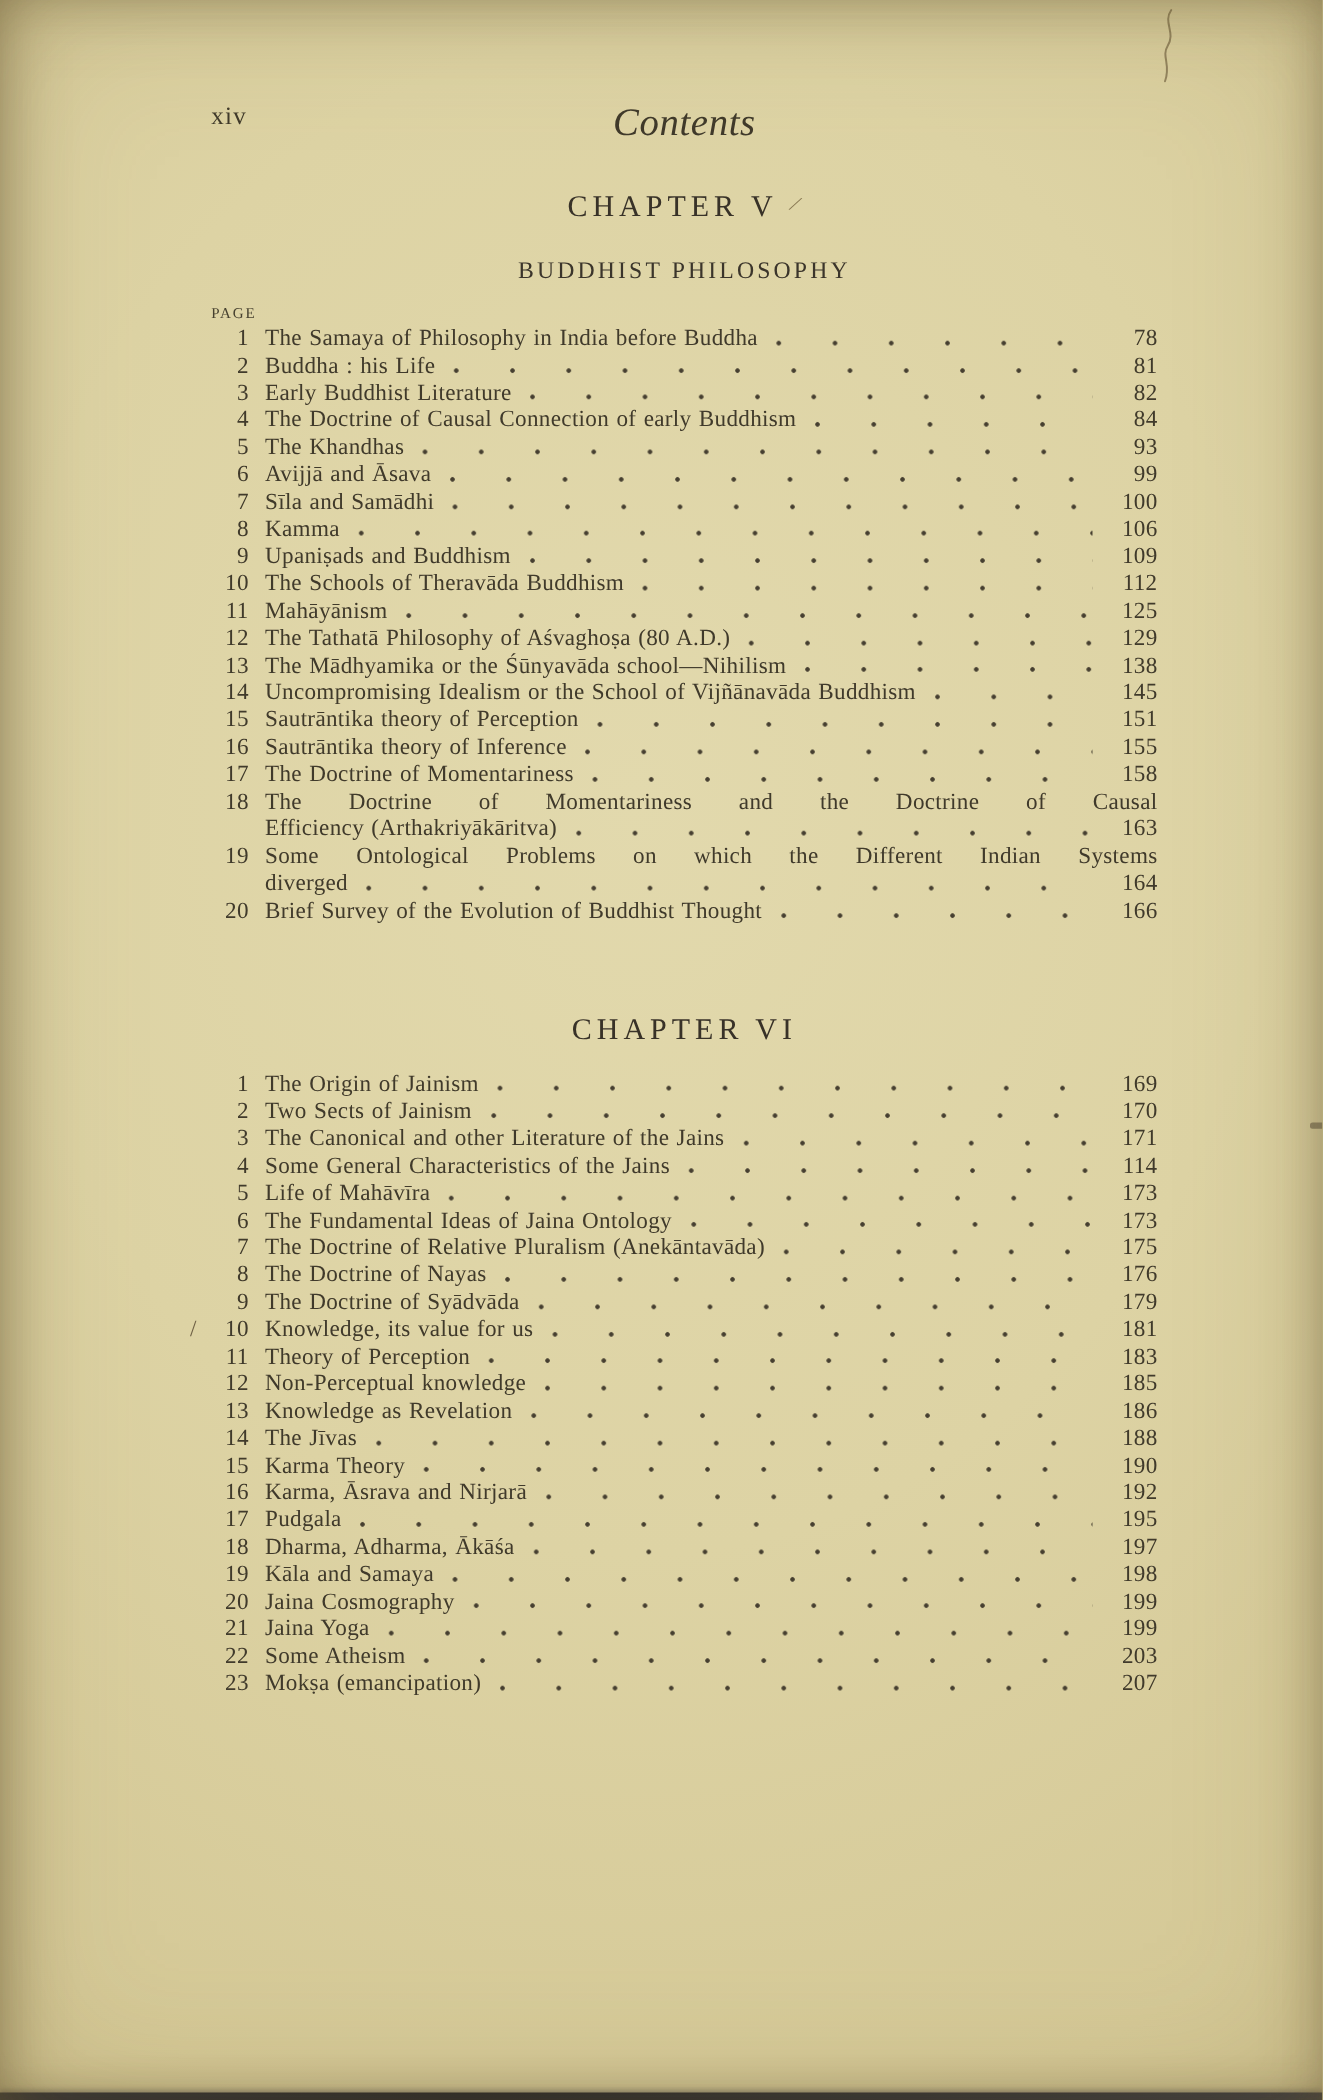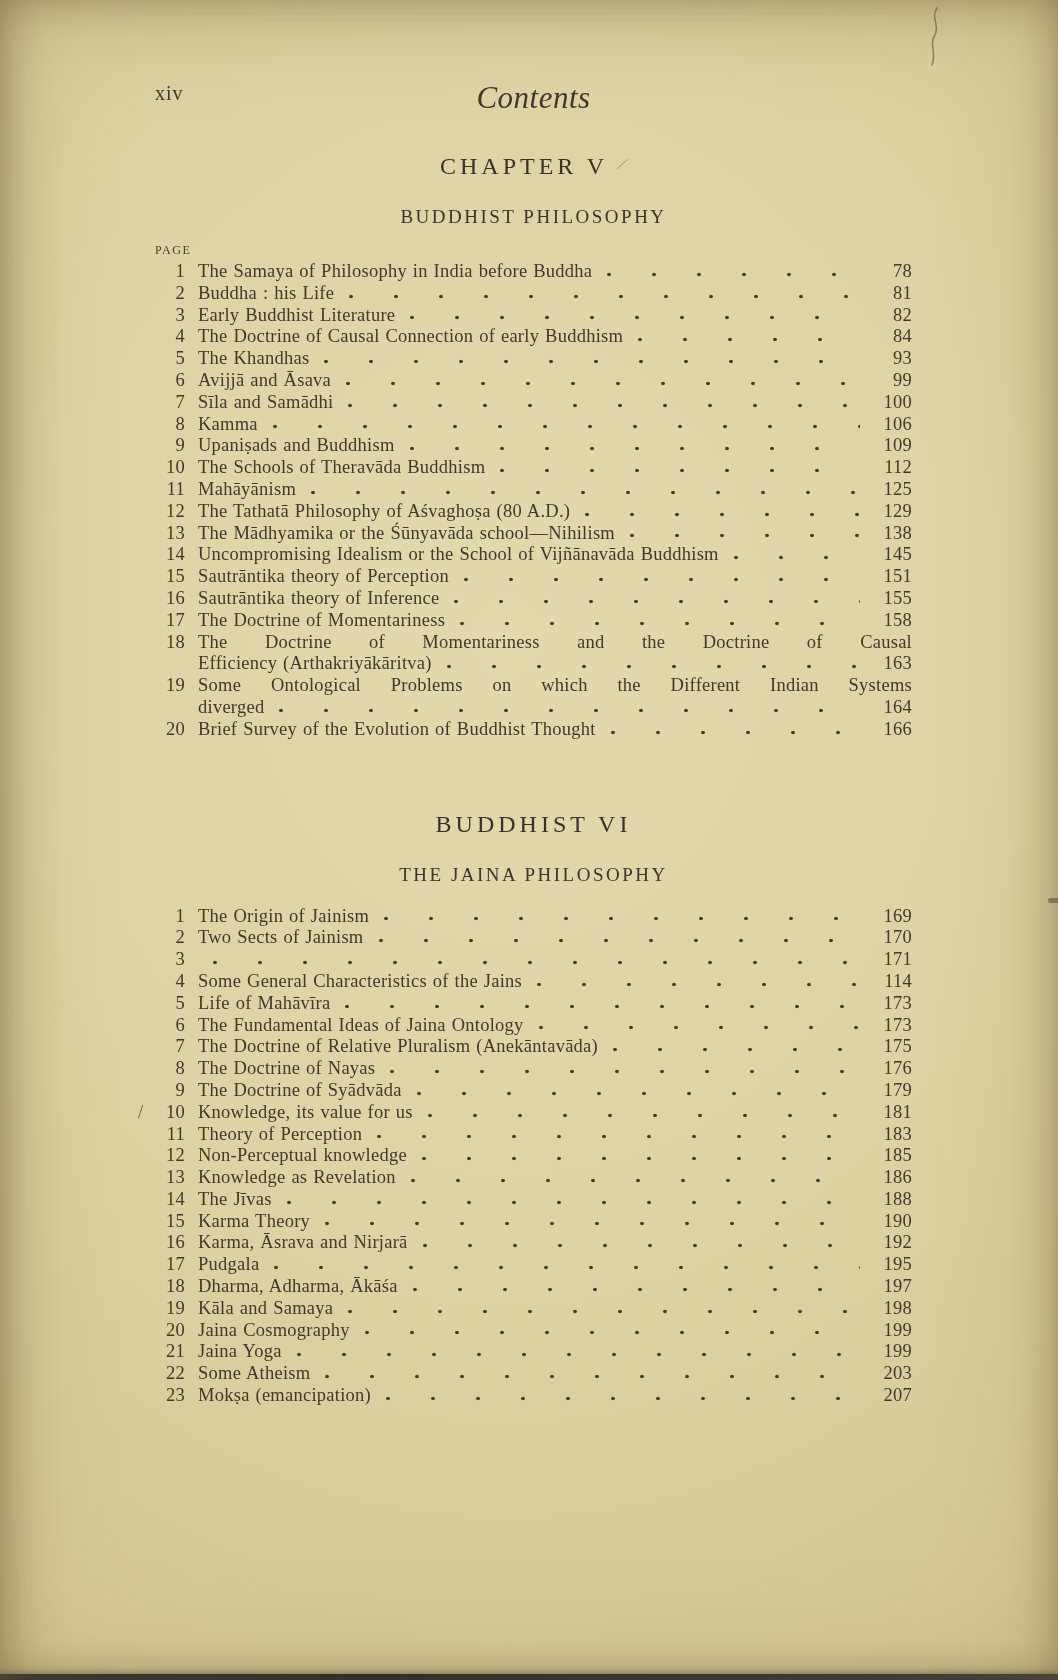--- a/index.html
+++ b/index.html
@@ -16,21 +16,21 @@
   }
   .vignette{
     position:absolute;inset:0;pointer-events:none;
     box-shadow:
       inset 0 0 120px rgba(130,110,60,.22),
       inset 28px 0 55px -25px rgba(95,80,45,.45),
       inset -24px 0 50px -25px rgba(95,80,45,.33),
       inset 0 30px 60px -30px rgba(110,95,55,.32),
       inset 0 -16px 40px -20px rgba(80,70,45,.4);
   }
-  .content{position:absolute;left:155px;top:0;width:757px;}
+  .content{position:absolute;left:169px;top:0;width:757px;}
 
   .pg-header{position:relative;margin-top:80px;height:27px;}
   .folio{position:absolute;left:0;top:2px;font-size:20px;letter-spacing:1px;}
   .running-header{position:absolute;left:0;right:0;top:0;text-align:center;font-style:italic;font-size:31px;letter-spacing:.5px;}
 
   .chapter-heading{margin:46px 0 0;font-weight:400;text-align:center;font-size:24px;letter-spacing:4px;color:#383228;}
   .chapter + .chapter .chapter-heading{margin-top:70px;}
   .chapter-subheading{margin:26px 0 0;font-weight:400;text-align:center;font-size:19px;letter-spacing:2.5px;color:#3b352b;}
   .page-col-label{margin-top:15px;font-size:12px;letter-spacing:1.5px;color:#46402f;padding-right:1px;}
   .entries{margin-top:3px;}
@@ -250,22 +250,21 @@
 
     <span class="num">20</span>
     <span class="title">Brief Survey of the Evolution of Buddhist Thought</span>
     <span class="leader"></span>
     <span class="pagenum">166</span>
   </div>
 </div>
   </section>
 
   <section class="chapter">
-    <h2 class="chapter-heading"><span class="heading-text">BUDDHIST VI</span></h2>
-    <h3 class="chapter-subheading">THE JAINA PHILOSOPHY</h3>
+    <h2 class="chapter-heading"><span class="heading-text">CHAPTER VI</span></h2>
 
     <div class="entries">
   <div class="row">
 
     <span class="num">1</span>
     <span class="title">The Origin of Jainism</span>
     <span class="leader"></span>
     <span class="pagenum">169</span>
   </div>
 
@@ -273,20 +272,21 @@
 
     <span class="num">2</span>
     <span class="title">Two Sects of Jainism</span>
     <span class="leader"></span>
     <span class="pagenum">170</span>
   </div>
 
   <div class="row">
 
     <span class="num">3</span>
+    <span class="title">The Canonical and other Literature of the Jains</span>
     <span class="leader"></span>
     <span class="pagenum">171</span>
   </div>
 
   <div class="row">
 
     <span class="num">4</span>
     <span class="title">Some General Characteristics of the Jains</span>
     <span class="leader"></span>
     <span class="pagenum">114</span>

